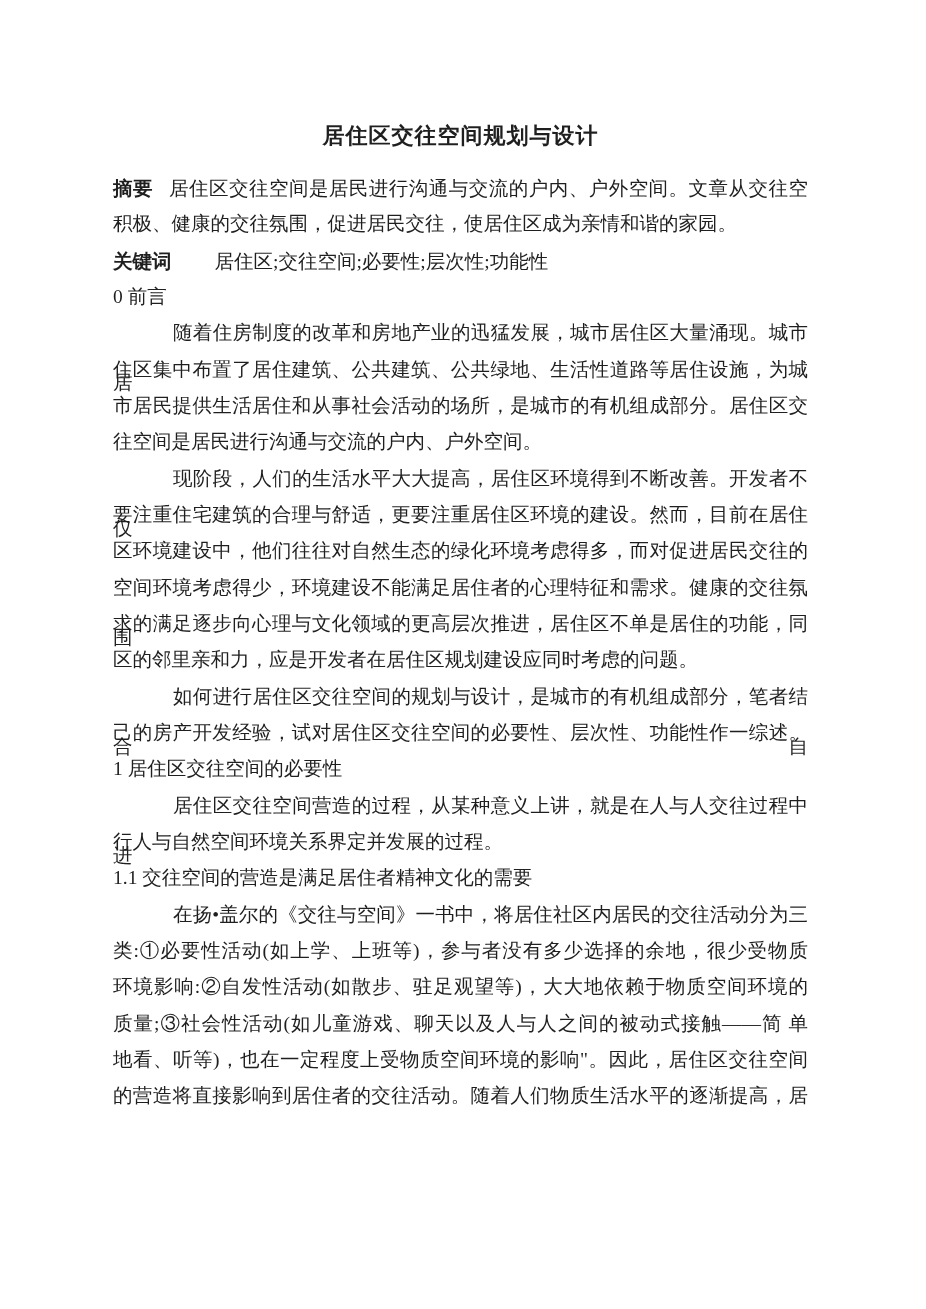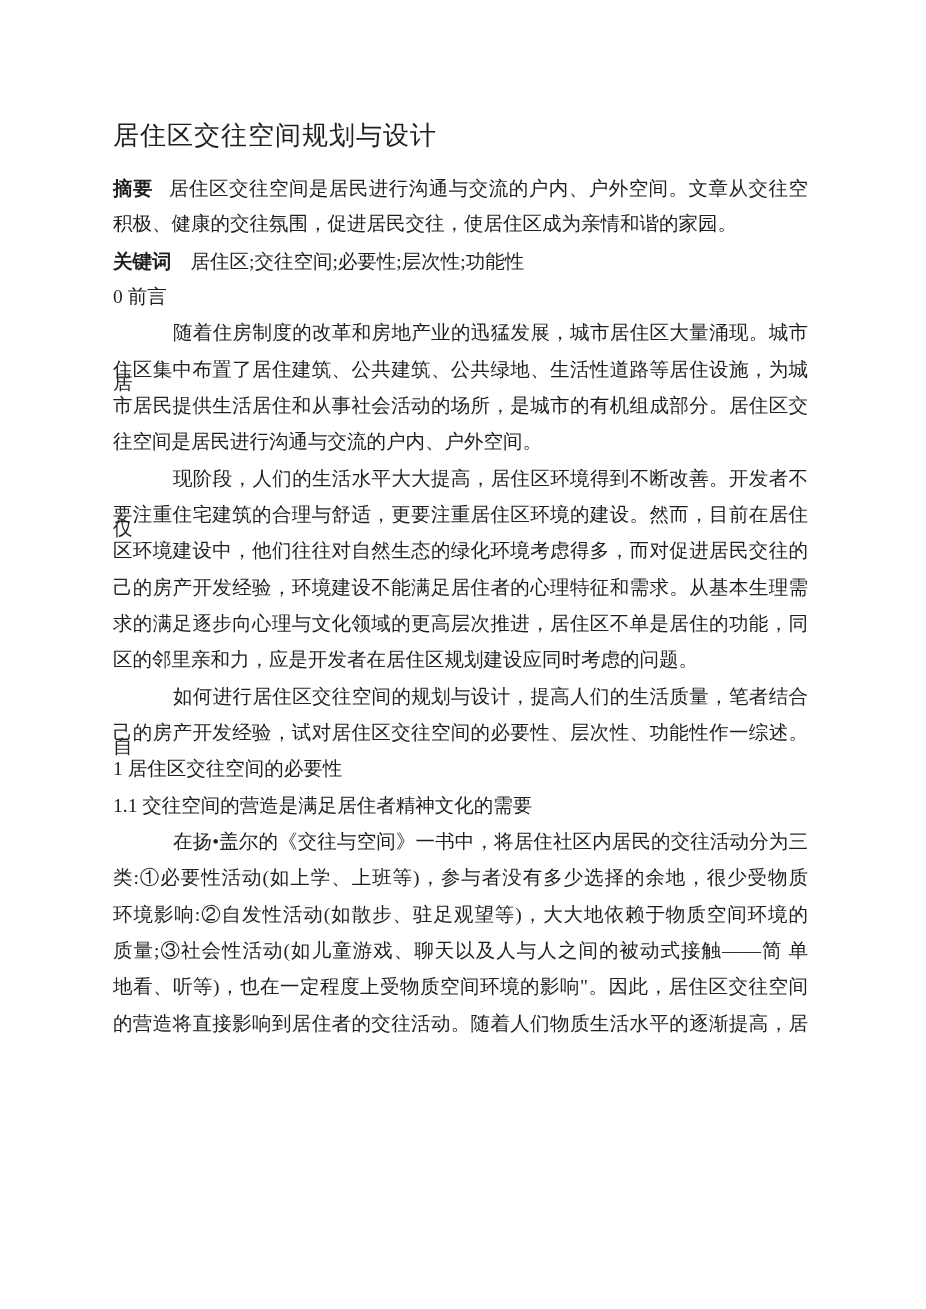--- a/index.html
+++ b/index.html
@@ -22,23 +22,23 @@
     height: 1309px;
     background: #ffffff;
   }
   .content {
     position: absolute;
     left: 113px;
     top: 114px;
     width: 695px;
   }
   .doc-title {
-    font-size: 26px;
-    font-weight: normal;
-    text-align: left;
+    font-size: 22px;
+    font-weight: bold;
+    text-align: center;
     height: 44px;
     line-height: 44px;
     margin-bottom: 5px;
     letter-spacing: 1px;
   }
   .line {
     font-size: 19.5px;
     height: 36.33px;
     line-height: 50px;
     white-space: pre-wrap;
@@ -49,21 +49,21 @@
   }
   .line.indent {
     text-indent: 60px;
   }
   .blk-label {
     font-weight: bold;
     font-family: "Liberation Sans", "DejaVu Sans", sans-serif;
     margin-right: 16px;
   }
   .blk-keywords .blk-label {
-    margin-right: 19px;
+    margin-right: 43px;
   }
 </style>
 </head>
 <body>
 
 <div class="page">
   <div class="content">
     <div class="doc-title">居住区交往空间规划与设计</div>
     <div id="doc-blocks">
         <div class="blk blk-abstract">
@@ -79,30 +79,34 @@
         <div class="blk blk-paragraph">
           <div class="line justify indent">随着住房制度的改革和房地产业的迅猛发展，城市居住区大量涌现。城市居</div>
           <div class="line justify">住区集中布置了居住建筑、公共建筑、公共绿地、生活性道路等居住设施，为城</div>
           <div class="line justify">市居民提供生活居住和从事社会活动的场所，是城市的有机组成部分。居住区交</div>
           <div class="line">往空间是居民进行沟通与交流的户内、户外空间。</div>
         </div>
         <div class="blk blk-paragraph">
           <div class="line justify indent">现阶段，人们的生活水平大大提高，居住区环境得到不断改善。开发者不仅</div>
           <div class="line justify">要注重住宅建筑的合理与舒适，更要注重居住区环境的建设。然而，目前在居住</div>
           <div class="line justify">区环境建设中，他们往往对自然生态的绿化环境考虑得多，而对促进居民交往的</div>
-          <div class="line justify">己的房产开发经验，环境建设不能满足居住者的心理特征和需求。从基本生理需</div>
+          <div class="line justify">空间环境考虑得少，环境建设不能满足居住者的心理特征和需求。健康的交往氛围</div>
           <div class="line justify">求的满足逐步向心理与文化领域的更高层次推进，居住区不单是居住的功能，同</div>
           <div class="line">区的邻里亲和力，应是开发者在居住区规划建设应同时考虑的问题。</div>
         </div>
         <div class="blk blk-paragraph">
-          <div class="line justify indent">如何进行居住区交往空间的规划与设计，提高人们的生活质量，笔者结合自</div>
+          <div class="line justify indent">如何进行居住区交往空间的规划与设计，是城市的有机组成部分，笔者结合自</div>
           <div class="line justify">己的房产开发经验，试对居住区交往空间的必要性、层次性、功能性作一综述。</div>
         </div>
         <div class="blk blk-heading">
           <div class="line">1 居住区交往空间的必要性</div>
+        </div>
+        <div class="blk blk-paragraph">
+          <div class="line justify indent">居住区交往空间营造的过程，从某种意义上讲，就是在人与人交往过程中进</div>
+          <div class="line">行人与自然空间环境关系界定并发展的过程。</div>
         </div>
         <div class="blk blk-heading">
           <div class="line">1.1 交往空间的营造是满足居住者精神文化的需要</div>
         </div>
         <div class="blk blk-paragraph">
           <div class="line justify indent">在扬•盖尔的《交往与空间》一书中，将居住社区内居民的交往活动分为三</div>
           <div class="line justify">类:①必要性活动(如上学、上班等)，参与者没有多少选择的余地，很少受物质</div>
           <div class="line justify">环境影响:②自发性活动(如散步、驻足观望等)，大大地依赖于物质空间环境的</div>
           <div class="line justify">质量;③社会性活动(如儿童游戏、聊天以及人与人之间的被动式接触——简 单</div>
           <div class="line justify">地看、听等)，也在一定程度上受物质空间环境的影响"。因此，居住区交往空间</div>

